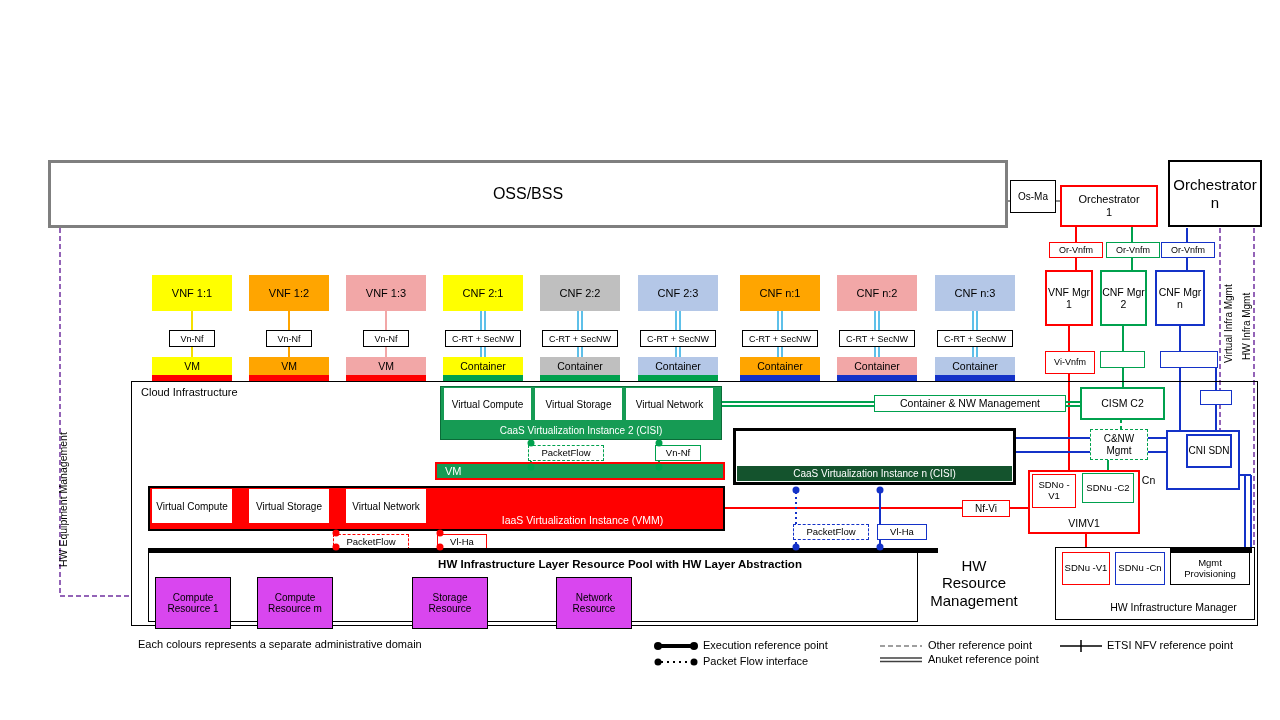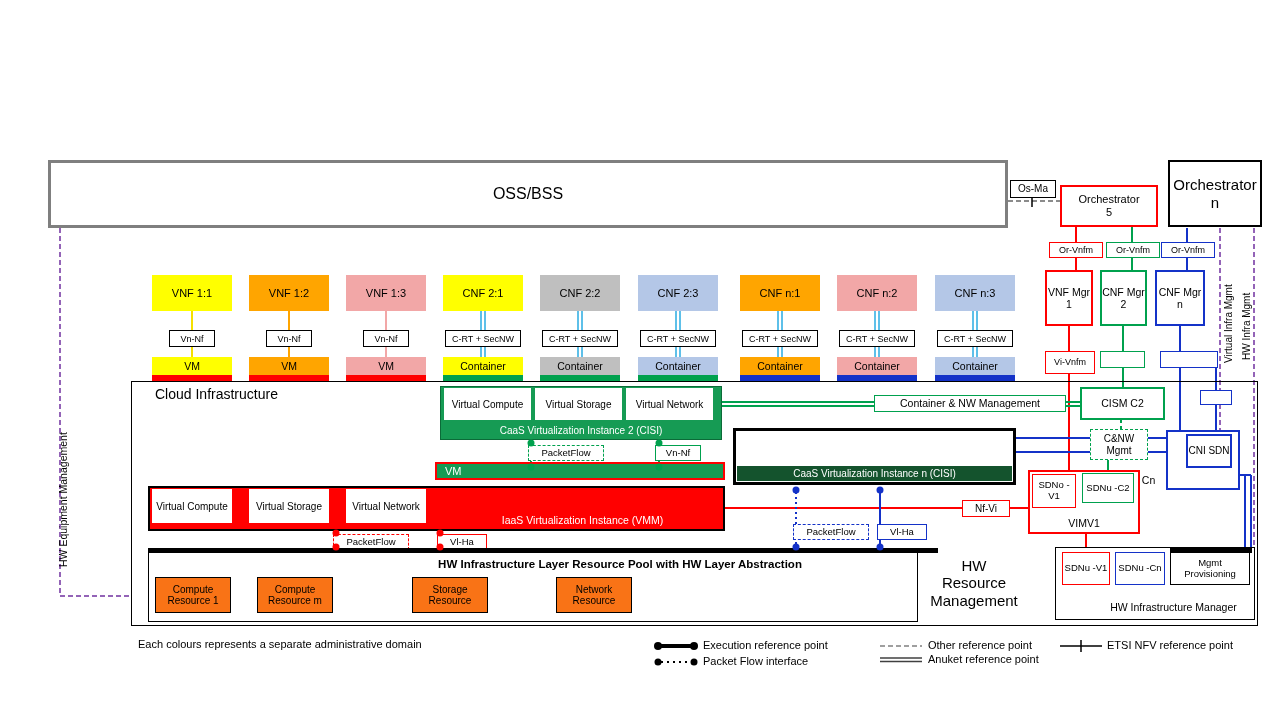--- a/index.html
+++ b/index.html
@@ -13,21 +13,21 @@
   .bd2{border-width:2px}
   .dashed{border-style:dashed}
   .bg-yellow{background:#FFFF00}.bg-orange{background:#FFA500}.bg-pink{background:#F2A7A7}.bg-gray{background:#BFBFBF}
   .bg-lightblue{background:#B4C7E7}.bg-blue{background:#14532d}
   .ul-red{border-bottom:6px solid #FF0000}.ul-green{border-bottom:6px solid #00A14E}.ul-blue{border-bottom:6px solid #1432C8}
   .white{color:#fff}
   .nf{position:absolute;width:80px;height:36px;display:flex;align-items:center;justify-content:center;font-size:11px;text-align:center}
   .iface{position:absolute;height:17px;background:#fff;border:1px solid #000;display:flex;align-items:center;justify-content:center;font-size:9px;text-align:center}
   .unit{position:absolute;width:80px;height:24px;display:flex;align-items:center;justify-content:center;font-size:10.5px;text-align:center}
   .cell{position:absolute;background:#fff;display:flex;align-items:center;justify-content:center;font-size:10px;line-height:1.1}
-  .res{position:absolute;width:76px;height:36px;border:1.5px solid #000;background:#f97316;display:flex;align-items:center;justify-content:center;text-align:center;font-size:10px;line-height:1.1}
+  .res{position:absolute;width:76px;height:52px;border:1.5px solid #000;background:#d946ef;display:flex;align-items:center;justify-content:center;text-align:center;font-size:10px;line-height:1.1}
   .res::after{content:"";position:absolute;left:-6px;top:-6px;width:100%;height:100%;border:1.5px solid #000;background:#fff;z-index:-1}
   .vtext{writing-mode:vertical-rl;transform:rotate(180deg);display:flex;align-items:center;justify-content:center;position:absolute;text-align:center;line-height:1}
 </style>
 </head>
 <body>
 
 <div id="canvas">
 
   <svg class="overlay" width="1280" height="720">
 
@@ -110,22 +110,22 @@
       <line x1="60" y1="596" x2="131" y2="596"></line>
       <line x1="1220" y1="228" x2="1220" y2="455"></line>
       <line x1="1254" y1="228" x2="1254" y2="547"></line>
     </g>
 
     <line x1="1008" y1="201" x2="1060" y2="201" stroke="#666666" stroke-width="1.5" stroke-dasharray="5 3"></line>
     <line x1="1032" y1="195" x2="1032" y2="207" stroke="#000" stroke-width="1.5"></line>
   </svg>
 
   <div class="b bd-gray" style="left:48px;top:160px;width:960px;height:68px;border-width:3px;font-size:16px">OSS/BSS</div>
-  <div class="b" style="left:1010px;top:180px;width:46px;height:18px;font-size:10px;border-width:1px">Os-Ma</div>
-  <div class="b bd-red bd2" style="left:1060px;top:185px;width:98px;height:42px;font-size:11px;padding:0 14px">Orchestrator 5</div>
+  <div class="b" style="left:1010px;top:180px;width:46px;height:33px;font-size:10px;border-width:1px">Os-Ma</div>
+  <div class="b bd-red bd2" style="left:1060px;top:185px;width:98px;height:42px;font-size:11px;padding:0 14px">Orchestrator 1</div>
   <div class="b bd2" style="left:1168px;top:160px;width:94px;height:67px;font-size:15px;padding:16px 12px">Orchestrator n</div>
 
   <div class="b bd-red" style="left:1049px;top:242px;width:54px;height:16px;font-size:9px;border-width:1px">Or-Vnfm</div>
   <div class="b bd-green" style="left:1106px;top:242px;width:54px;height:16px;font-size:9px;border-width:1px">Or-Vnfm</div>
   <div class="b bd-blue" style="left:1161px;top:242px;width:54px;height:16px;font-size:9px;border-width:1px">Or-Vnfm</div>
 
   <div class="b bd-red bd2" style="left:1045px;top:270px;width:48px;height:56px;font-size:10.5px">VNF Mgr 1</div>
   <div class="b bd-green bd2" style="left:1100px;top:270px;width:47px;height:56px;font-size:10.5px">CNF Mgr 2</div>
   <div class="b bd-blue bd2" style="left:1155px;top:270px;width:50px;height:56px;font-size:10.5px">CNF Mgr n</div>
 
@@ -157,21 +157,21 @@
   <div class="unit bg-orange ul-red" style="left:249px;top:357px">VM</div>
   <div class="unit bg-pink ul-red" style="left:346px;top:357px">VM</div>
   <div class="unit bg-yellow ul-green" style="left:443px;top:357px">Container</div>
   <div class="unit bg-gray ul-green" style="left:540px;top:357px">Container</div>
   <div class="unit bg-lightblue ul-green" style="left:638px;top:357px">Container</div>
   <div class="unit bg-orange ul-blue" style="left:740px;top:357px">Container</div>
   <div class="unit bg-pink ul-blue" style="left:837px;top:357px">Container</div>
   <div class="unit bg-lightblue ul-blue" style="left:935px;top:357px">Container</div>
 
   <div style="position:absolute;left:131px;top:381px;width:1127px;height:245px;border:1.5px solid #000;background:transparent"></div>
-  <div class="txt" style="left:155px;top:386px;font-size:14px">Cloud Infrastructure</div>
+  <div class="txt" style="left:141px;top:386px;font-size:11px">Cloud Infrastructure</div>
 
   <div style="position:absolute;left:440px;top:386px;width:282px;height:54px;background:#169B54;border:1px solid #0B6B38"></div>
   <div class="cell" style="left:444px;top:388px;width:87px;height:32px">Virtual Compute</div>
   <div class="cell" style="left:535px;top:388px;width:87px;height:32px">Virtual Storage</div>
   <div class="cell" style="left:626px;top:388px;width:87px;height:32px">Virtual Network</div>
   <div class="f white" style="left:440px;top:423px;width:282px;height:16px;font-size:10px">CaaS Virtualization Instance 2 (CISI)</div>
 
   <div class="b bd-green dashed" style="left:528px;top:445px;width:76px;height:16px;font-size:9.5px;border-width:1px">PacketFlow</div>
   <div class="b bd-green" style="left:655px;top:445px;width:46px;height:16px;font-size:9.5px;border-width:1px">Vn-Nf</div>
 

